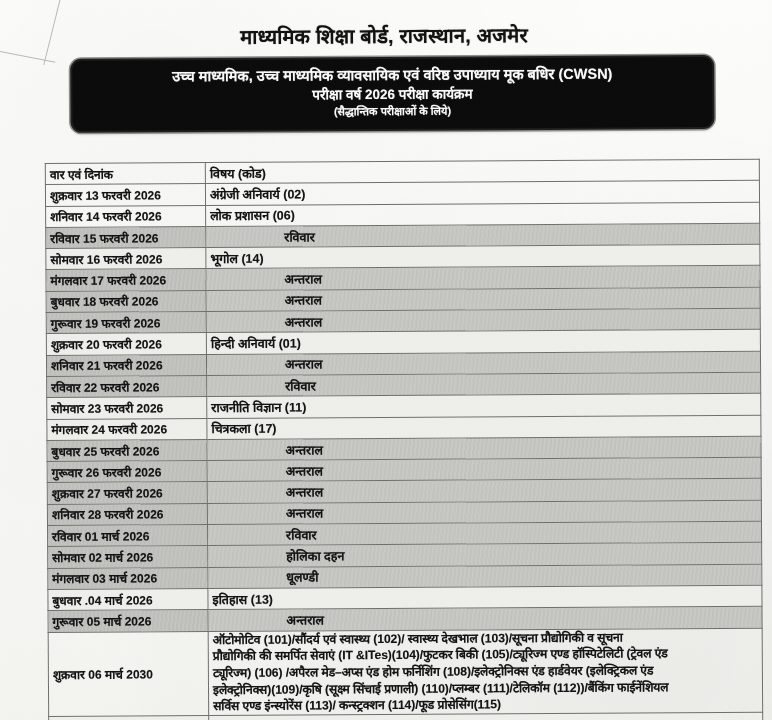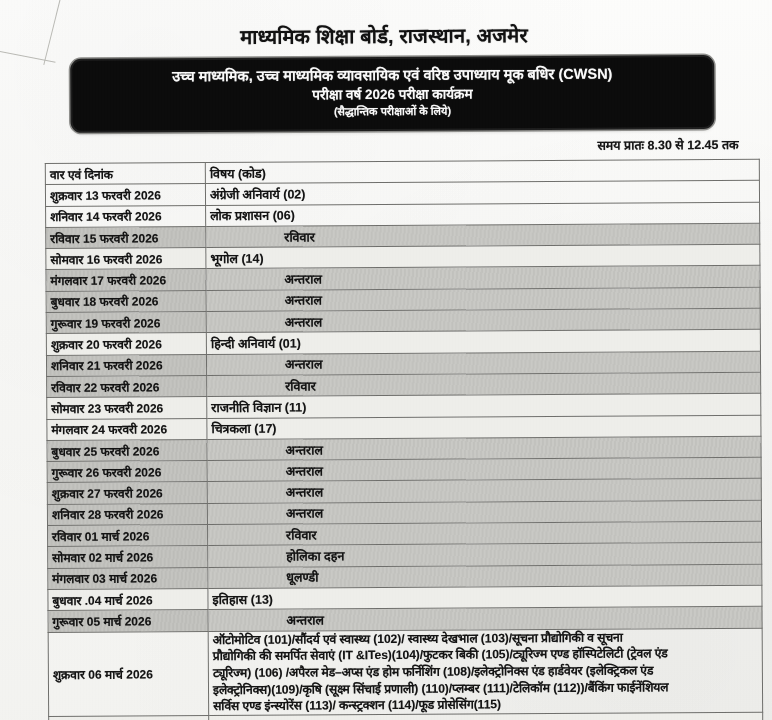--- a/index.html
+++ b/index.html
@@ -189,21 +189,20 @@
 <div class="doc-wrap">
 
   <div class="board-title">माध्यमिक शिक्षा बोर्ड, राजस्थान, अजमेर</div>
 
   <div class="banner">
     <div class="banner-l1">उच्च माध्यमिक, उच्च माध्यमिक व्यावसायिक एवं वरिष्ठ उपाध्याय मूक बधिर (CWSN)</div>
     <div class="banner-l2">परीक्षा वर्ष 2026 परीक्षा कार्यक्रम</div>
     <div class="banner-l3">(सैद्धान्तिक परीक्षाओं के लिये)</div>
   </div>
 
-  <div class="timing">समय प्रातः 8.30 से 12.45 तक</div>
 
   <div class="table-zone">
     <table class="sched">
       <colgroup>
         <col class="c-date">
         <col class="c-subj">
       </colgroup>
       <tbody id="sched-body">
           <tr>
             <td class="date-cell">वार एवं दिनांक</td>
@@ -315,21 +314,21 @@
             <td class="date-cell">बुधवार .04 मार्च 2026</td>
             <td class="subj-cell">इतिहास (13)</td>
           </tr>
           <tr class="shaded">
             <td class="date-cell">गुरूवार 05 मार्च 2026</td>
             <td class="holiday-cell">
               <span class="hol-inner">अन्तराल</span>
             </td>
           </tr>
           <tr>
-            <td class="date-cell voc-date">शुक्रवार 06 मार्च 2026</td>
+            <td class="date-cell voc-date">शुक्रवार 06 मार्च 2030</td>
             <td class="voc-cell">
               <div>ऑटोमोटिव (101)/सौंदर्य एवं स्वास्थ्य (102)/ स्वास्थ्य देखभाल (103)/सूचना प्रौद्योगिकी व सूचना</div>
               <div>प्रौद्योगिकी की समर्पित सेवाएं (IT &amp;ITes)(104)/फुटकर बिकी (105)/ट्यूरिज्म एण्ड हॉस्पिटेलिटी (ट्रेवल एंड</div>
               <div>ट्यूरिज्म) (106)  /अपैरल मेड–अप्स एंड होम  फर्निशिंग (108)/इलेक्ट्रोनिक्स एंड हार्डवेयर (इलेक्ट्रिकल एंड</div>
               <div>इलेक्ट्रोनिक्स)(109)/कृषि (सूक्ष्म सिंचाई प्रणाली) (110)/प्लम्बर (111)/टेलिकॉम (112))/बैंकिंग फाईनेंशियल</div>
               <div>सर्विस एण्ड इंन्स्योरेंस  (113)/ कन्स्ट्रक्शन (114)/फूड प्रोसेसिंग(115)</div>
             </td>
           </tr>
           <tr class="speckle">
             <td class="date-cell">शनिवार 07 मार्च 2026</td>

